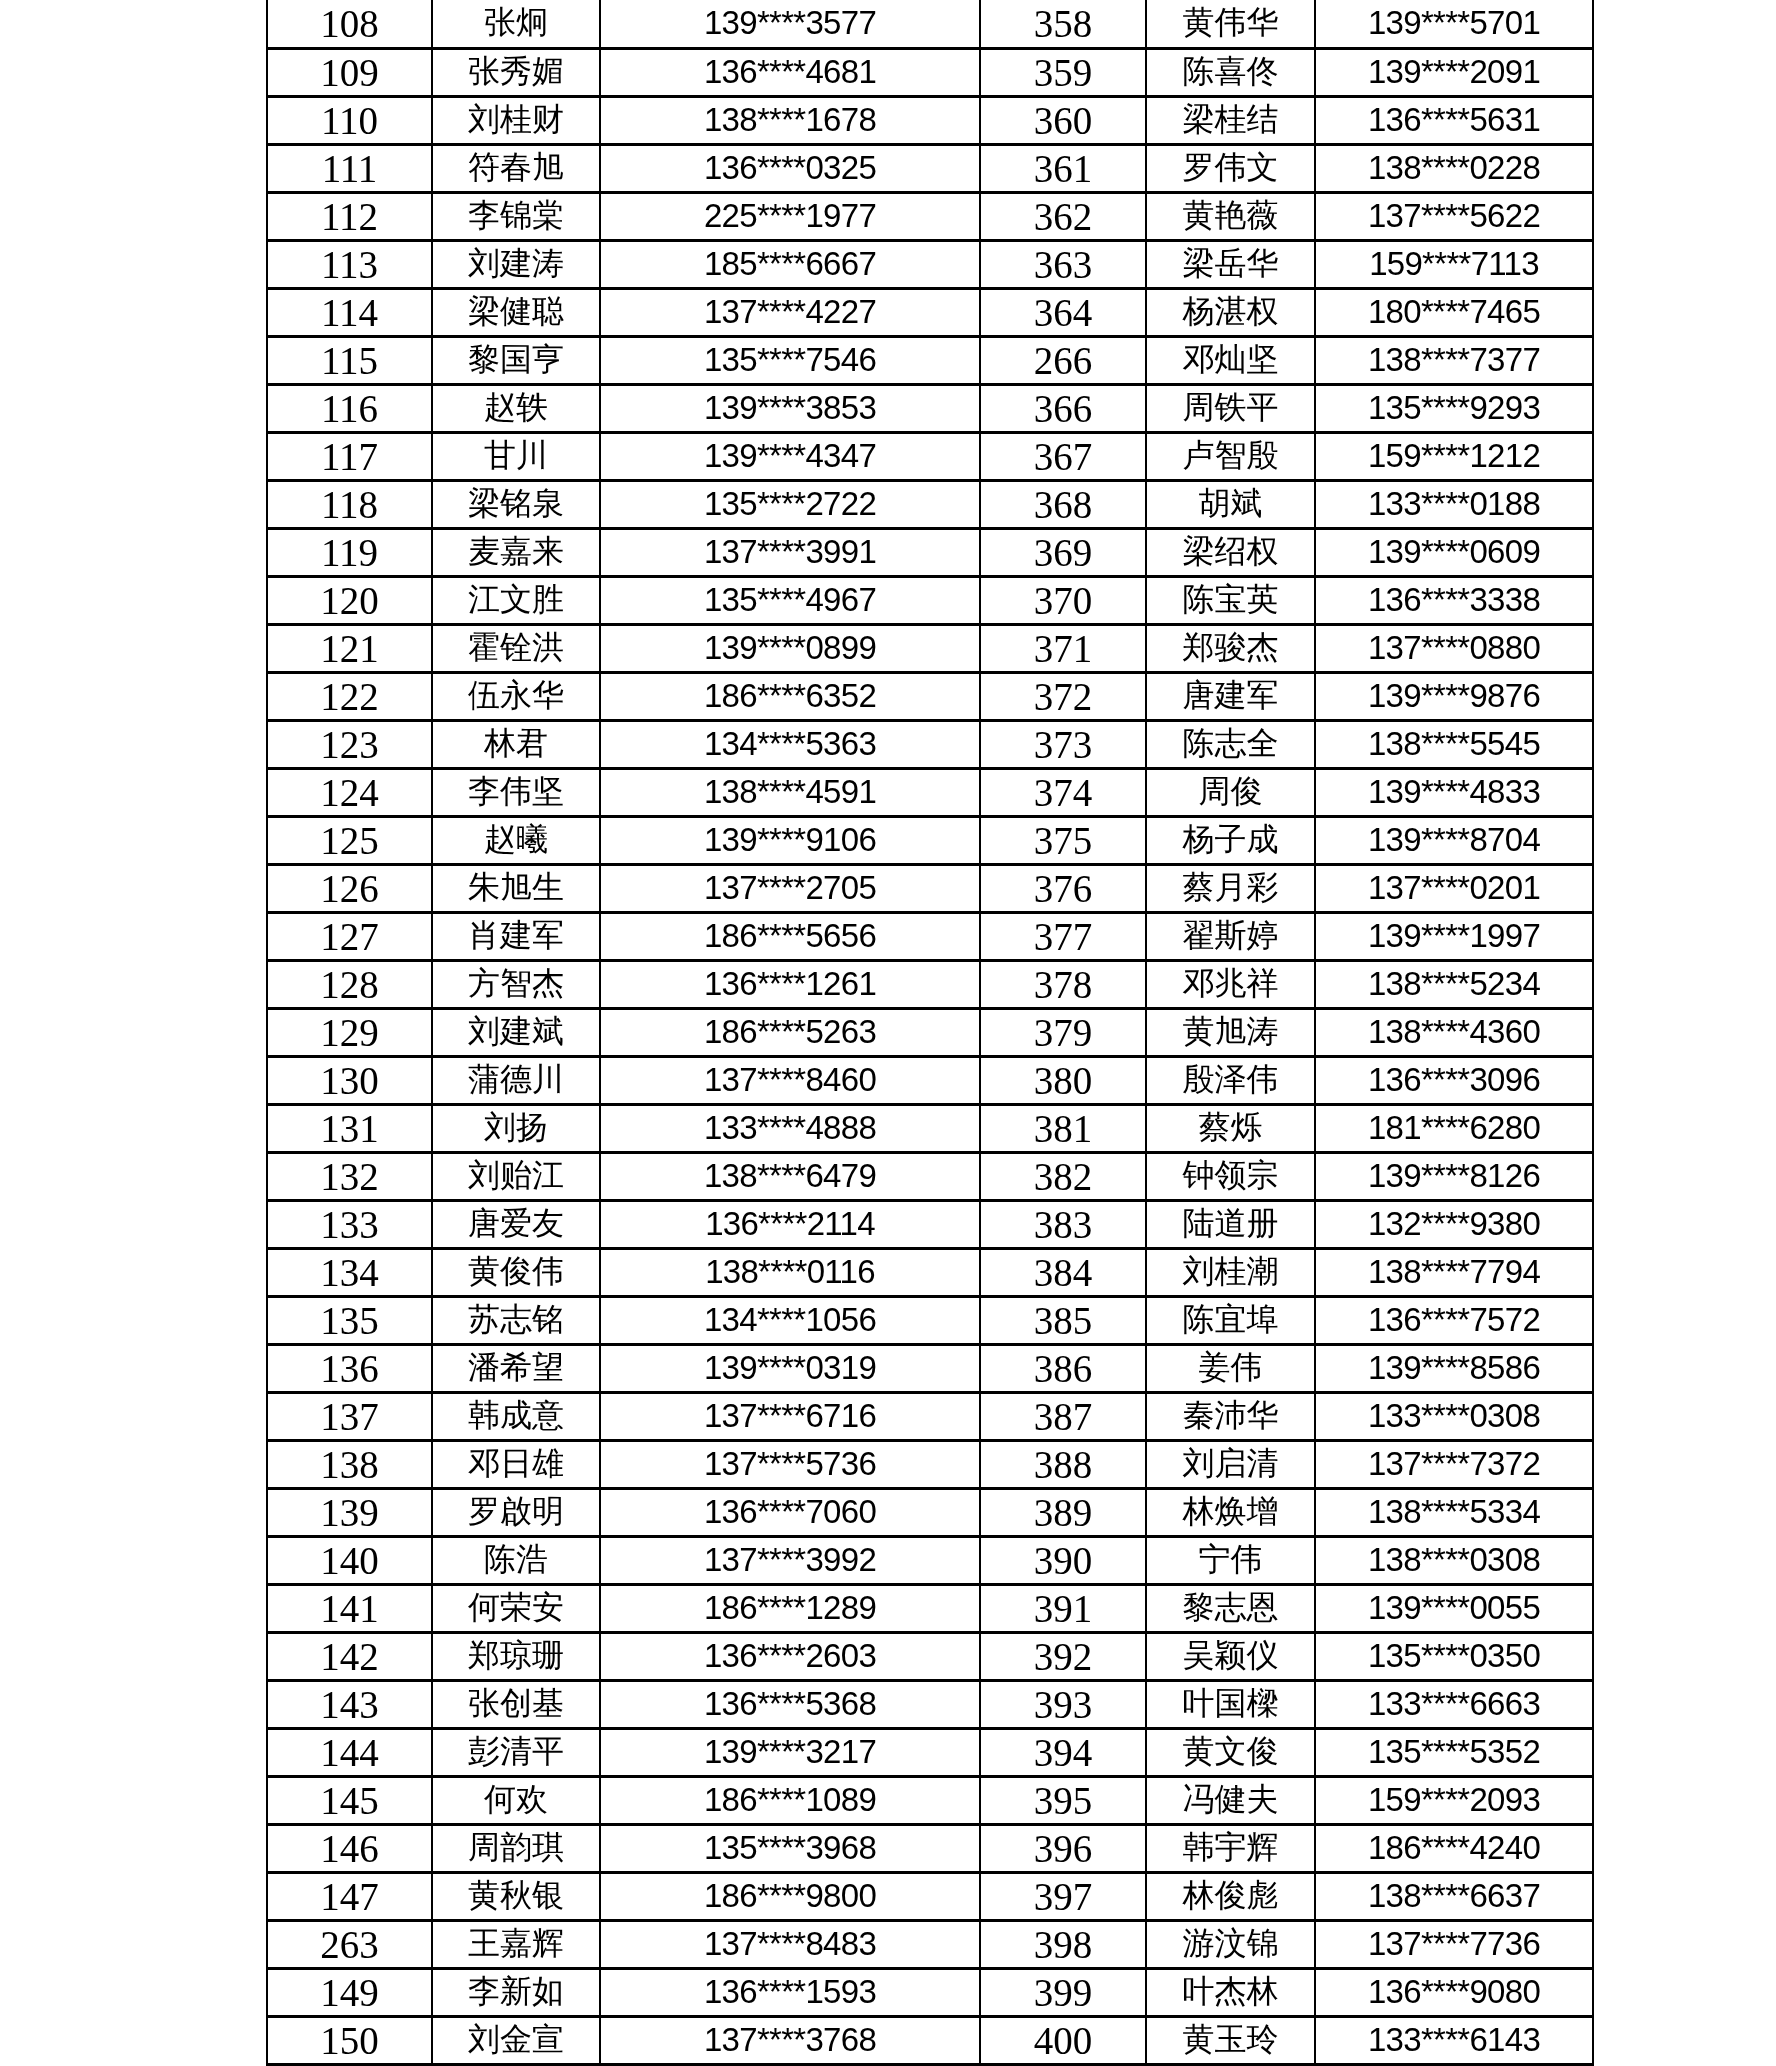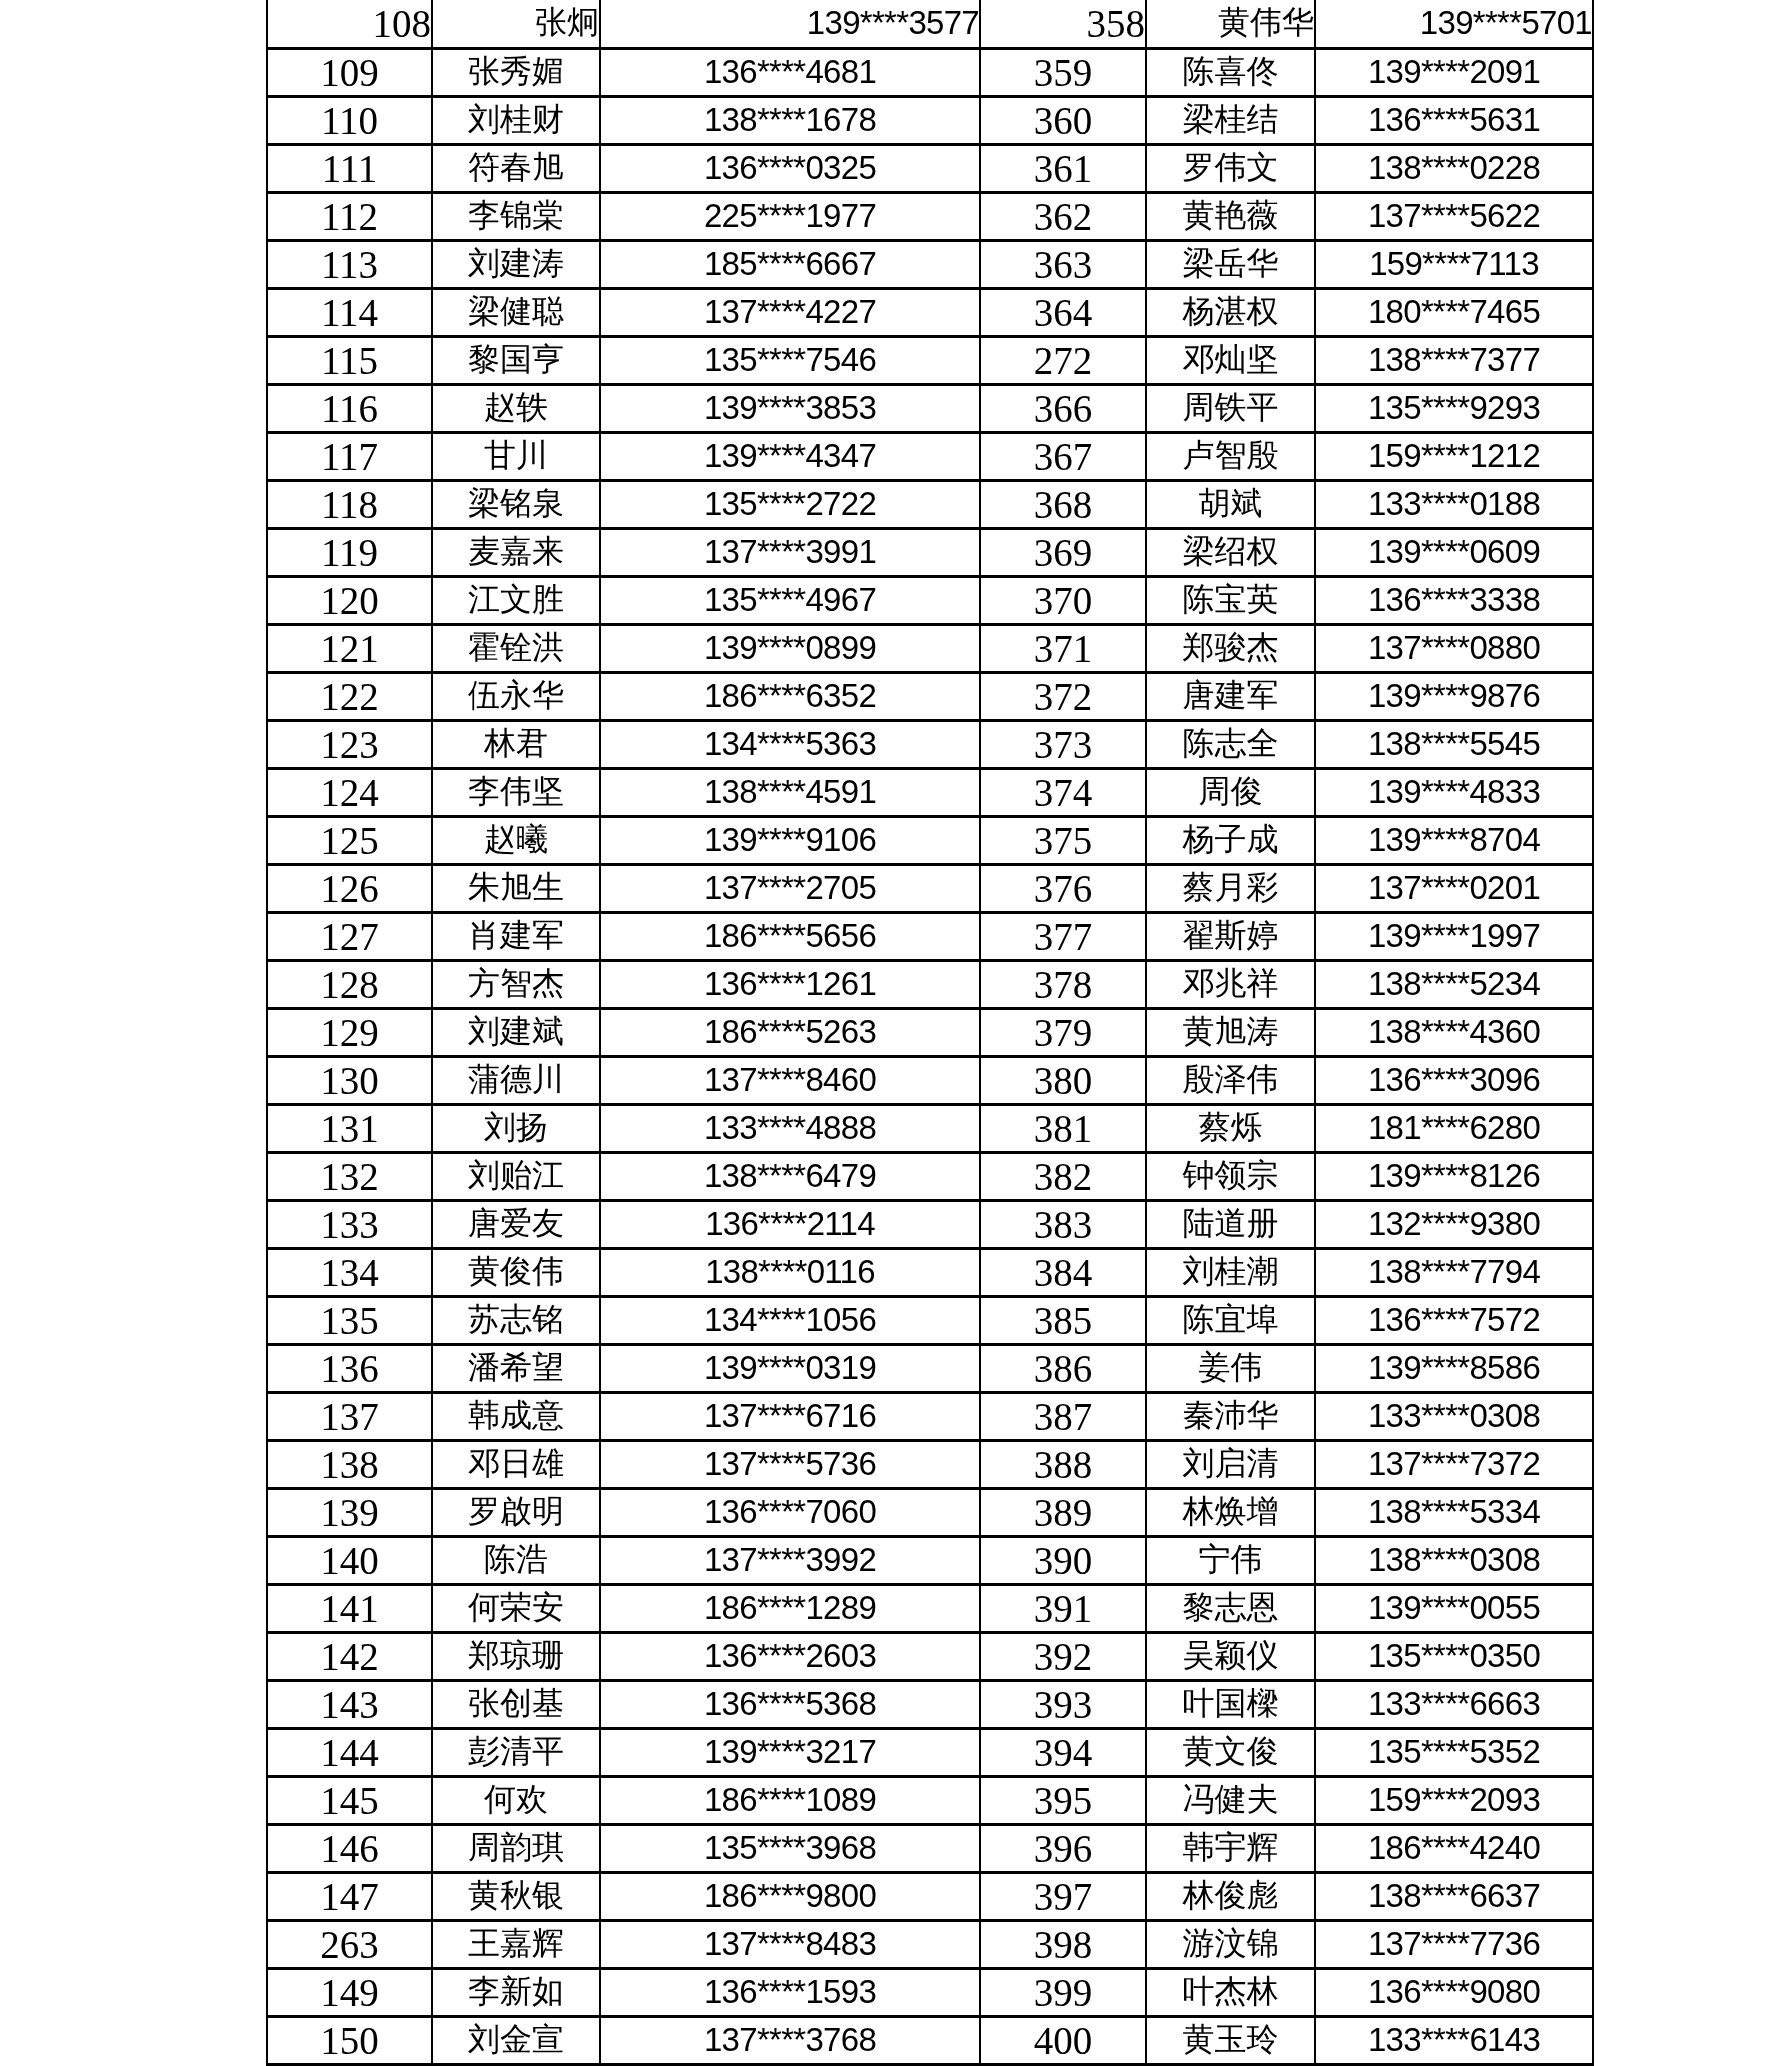--- a/index.html
+++ b/index.html
@@ -29,21 +29,21 @@
     border: 2.1px solid #000000;
     border-top-width: 3.6px;
     border-bottom-width: 3.6px;
     vertical-align: middle;
     text-align: center;
     padding: 0;
     overflow: hidden;
     white-space: nowrap;
   }
   table.roster tr { height: 48px; }
-  table.roster tr:first-child td { border-top: 0; text-align: right; }
+  table.roster tr:first-child td { border-top: 0; }
   td.col-num {
     font-family: "Liberation Serif", "DejaVu Serif", serif;
     font-size: 39px;
   }
   td.col-name {
     font-family: "Liberation Serif", "DejaVu Serif", serif;
     font-size: 32px;
   }
   td.col-phone {
     font-family: "Liberation Sans", "DejaVu Sans", sans-serif;
@@ -118,21 +118,21 @@
           <td class="col-name">梁健聪</td>
           <td class="col-phone">137****4227</td>
           <td class="col-num">364</td>
           <td class="col-name">杨湛权</td>
           <td class="col-phone">180****7465</td>
         </tr>
         <tr>
           <td class="col-num">115</td>
           <td class="col-name">黎国亨</td>
           <td class="col-phone">135****7546</td>
-          <td class="col-num">272</td>
+          <td class="col-num">266</td>
           <td class="col-name">邓灿坚</td>
           <td class="col-phone">138****7377</td>
         </tr>
         <tr>
           <td class="col-num">116</td>
           <td class="col-name">赵轶</td>
           <td class="col-phone">139****3853</td>
           <td class="col-num">366</td>
           <td class="col-name">周铁平</td>
           <td class="col-phone">135****9293</td>

